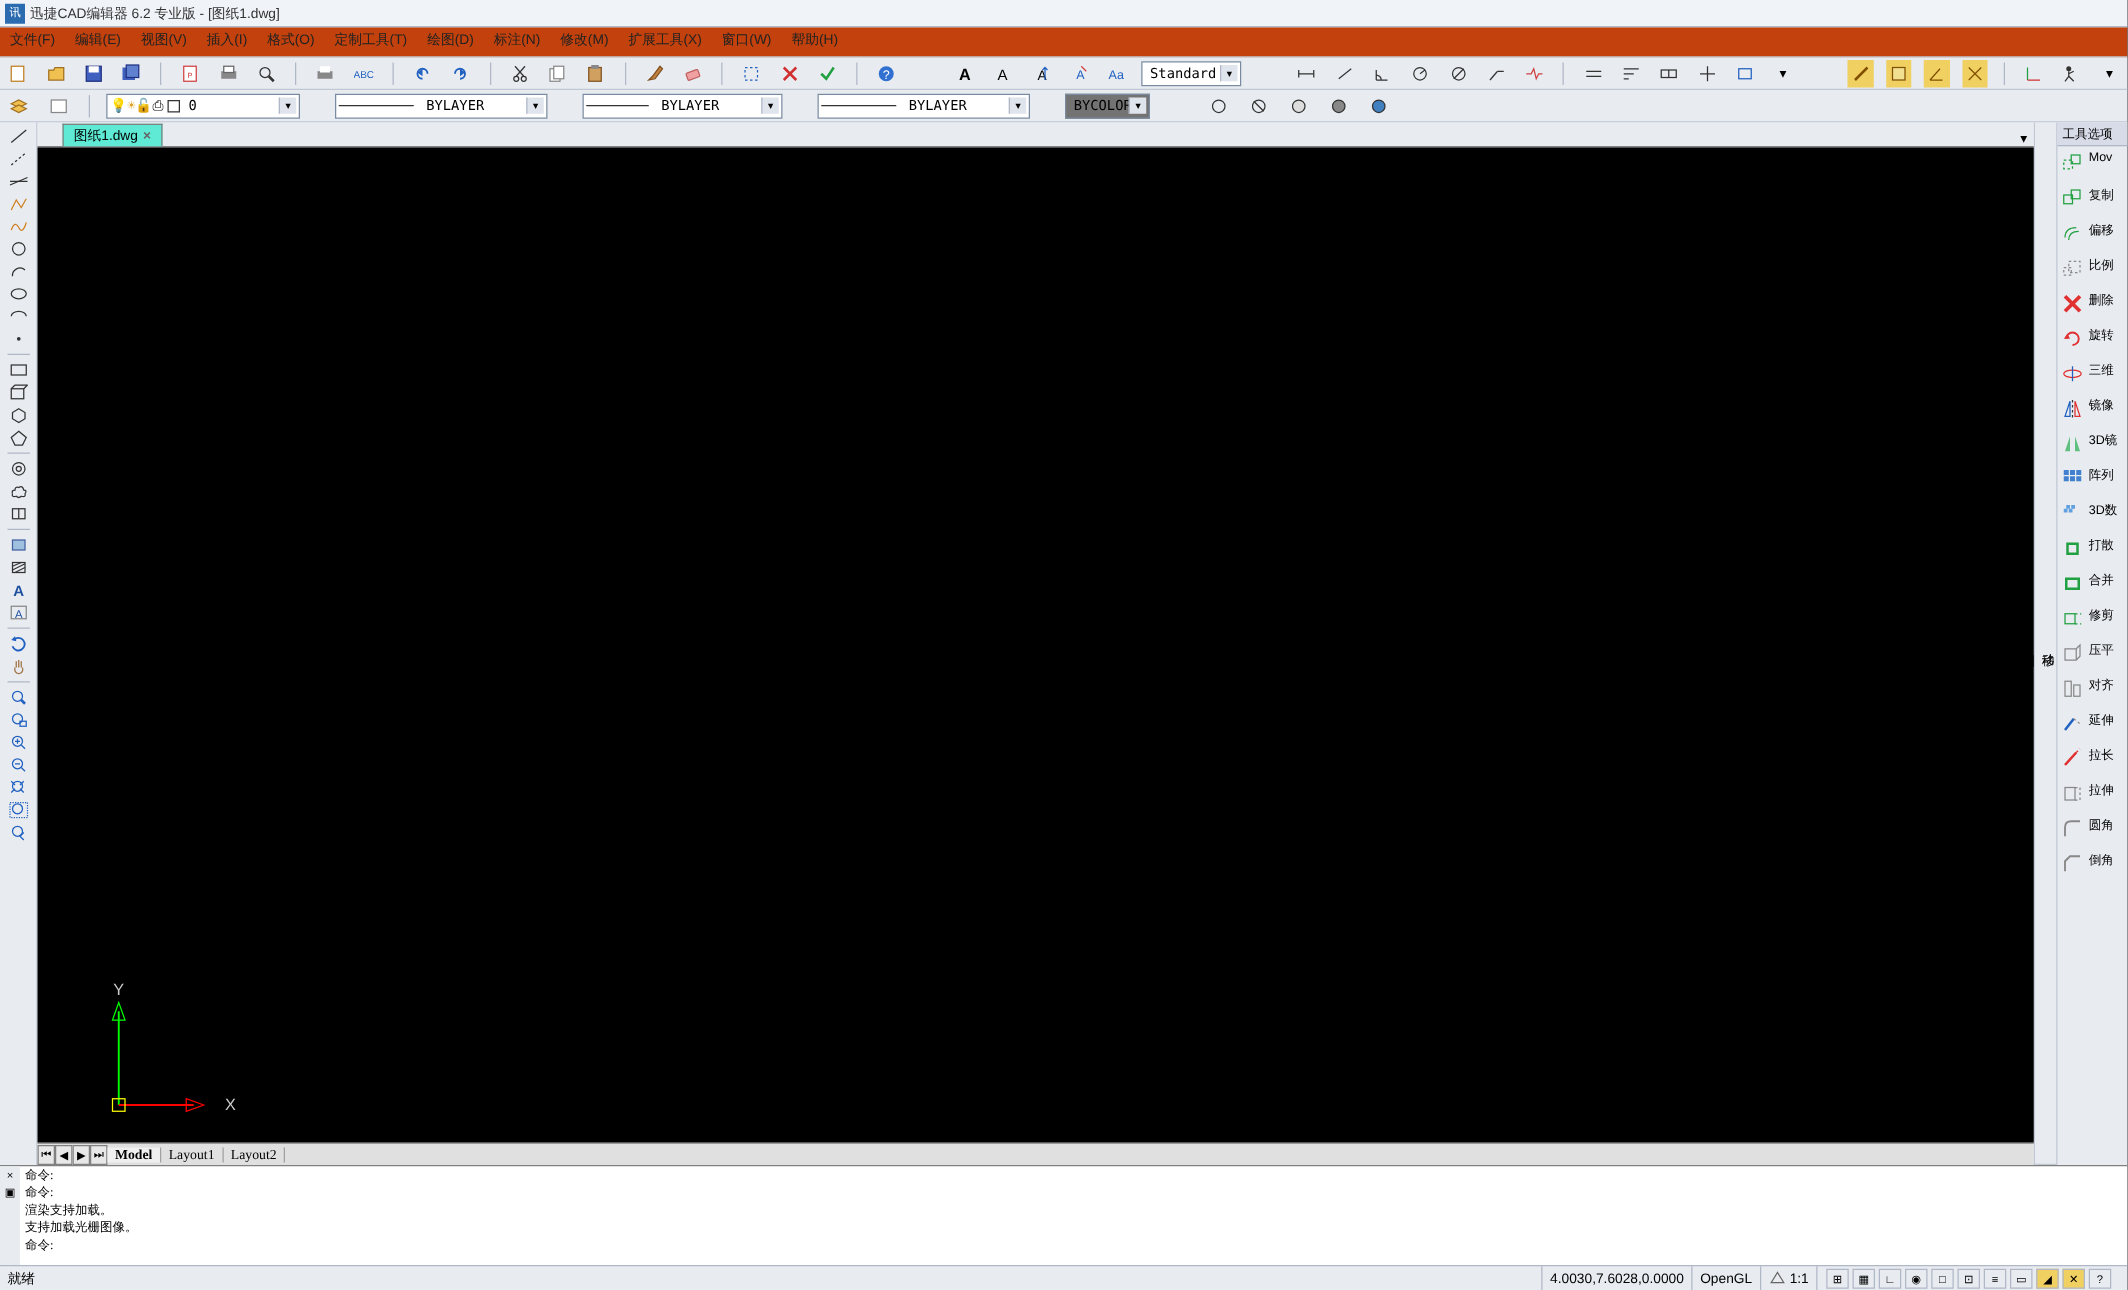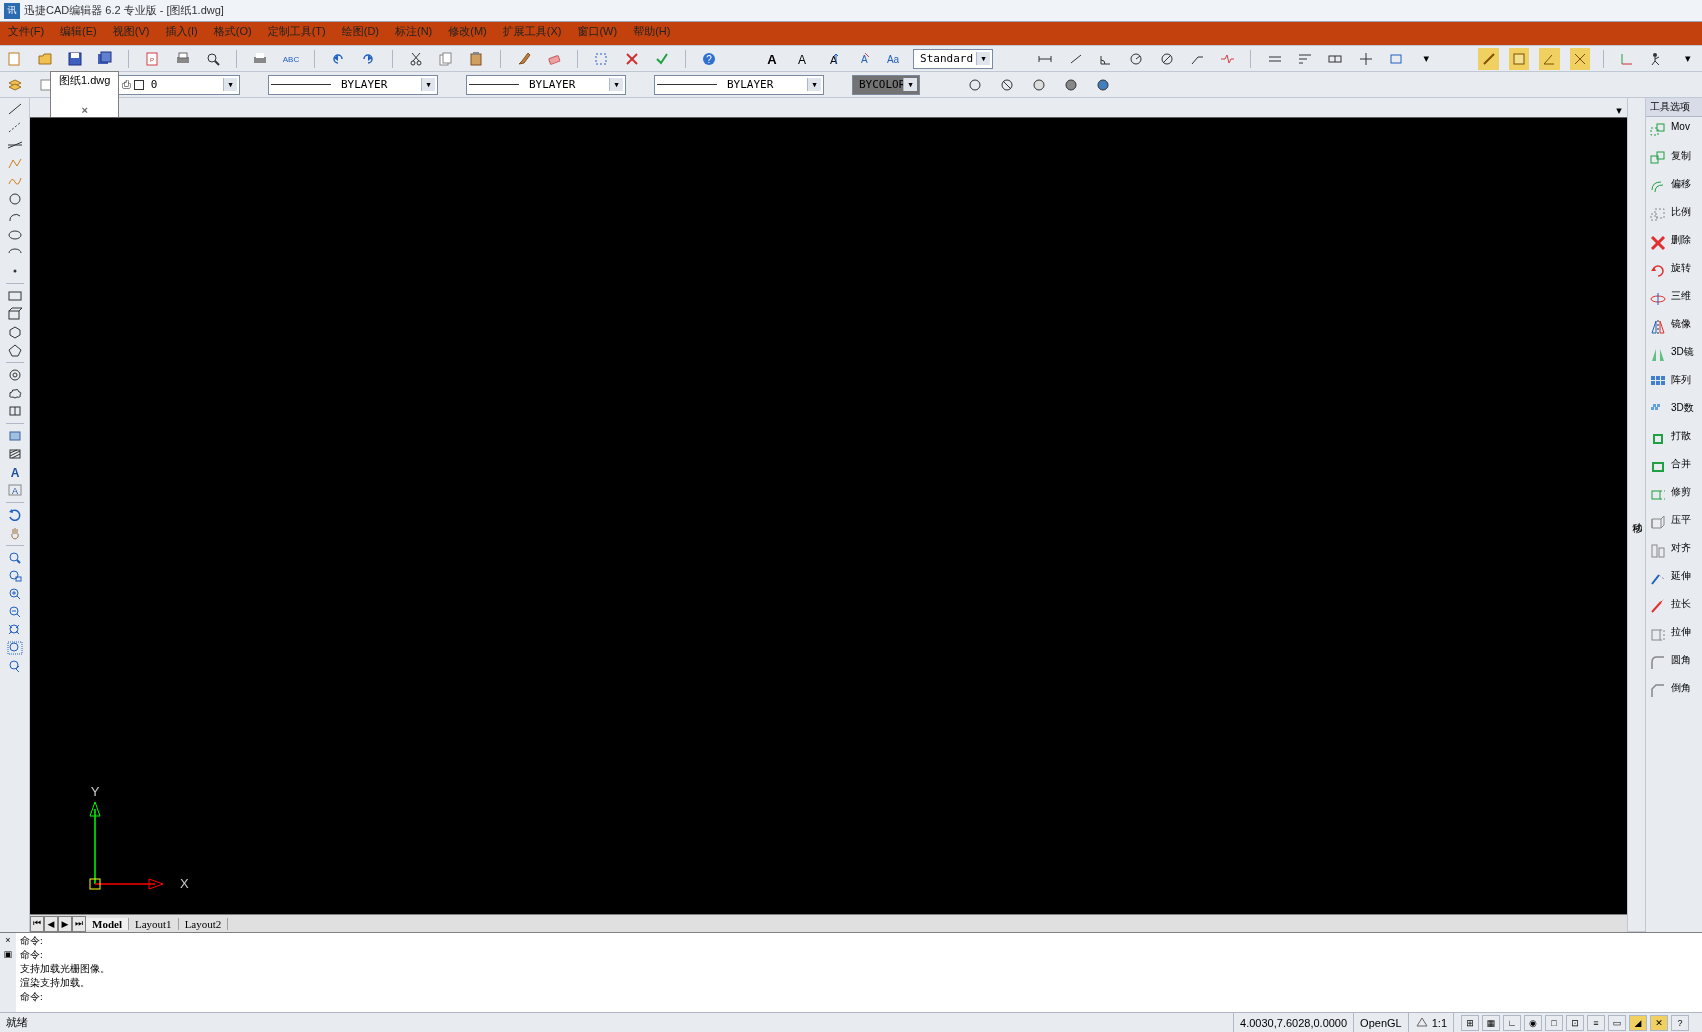--- a/index.html
+++ b/index.html
@@ -20,21 +20,21 @@
 .dropdown .dd-content { flex: 1; padding: 0 4px; overflow: hidden; }
 .dropdown .dd-arrow { width: 14px; text-align: center; background: #e0e4ec; border-left: 1px solid #b0b8c8; }
 
 .main-area { display: flex; height: calc(1032px - 22px - 24px - 26px - 26px - 20px - 80px); }
 .left-toolbar { width: 30px; background: #e8ebf0; display: flex; flex-direction: column; align-items: center; padding-top: 2px; border-right: 1px solid #c0c8d4; }
 .left-toolbar .tbtn { width: 22px; height: 18px; margin-bottom: 0px; }
 .left-toolbar .sep-h { width: 18px; height: 1px; background: #b0b8c8; margin: 3px 0; }
 
 .canvas-wrap { flex: 1; display: flex; flex-direction: column; position: relative; }
 .doc-tab-bar { height: 20px; background: #e8ebf0; display: flex; align-items: flex-end; padding-left: 20px; border-bottom: 1px solid #606060; }
-.doc-tab { background: #ffffff; border: 1px solid #808080; border-bottom: none; padding: 1px 8px; display: flex; align-items: center; gap: 16px; font-size: 11px; flex-direction: column; }
+.doc-tab { background: #5eead4; border: 1px solid #808080; border-bottom: none; padding: 1px 8px; display: flex; align-items: center; gap: 4px; font-size: 11px; }
 .doc-tab .close-x { color: #666; font-weight: bold; }
 .doc-tab-spacer { flex: 1; }
 .doc-tab-dd { width: 16px; text-align: center; }
 
 .canvas { flex: 1; background: black; position: relative; }
 .ucs-icon { position: absolute; left: 55px; bottom: 20px; }
 
 .layout-tabs { height: 18px; background: #e0e0e0; display: flex; align-items: center; font-family: serif; font-size: 11px; border-top: 1px solid #808080; }
 .layout-nav { display: flex; }
 .layout-nav .navb { width: 14px; height: 16px; border: 1px solid #808080; background: #e8e8e8; display: flex; align-items: center; justify-content: center; font-size: 9px; }
@@ -850,22 +850,22 @@
 </div>
 
 <div class="cmd-area">
   <div class="cmd-left">
     <span class="cb">×</span>
     <span class="cb">▣</span>
   </div>
   <div class="cmd-text">
     <div>命令:</div>
     <div>命令:</div>
+    <div>渲染支持加载。</div>
     <div>支持加载光栅图像。</div>
-    <div>渲染支持加载。</div>
     <div>命令:</div>
   </div>
 </div>
 
 <div class="status-bar">
   <span>就绪</span>
   <span class="spacer"></span>
   <span class="status-seg">4.0030,7.6028,0.0000</span>
   <span class="status-seg">OpenGL</span>
   <span class="status-seg">

